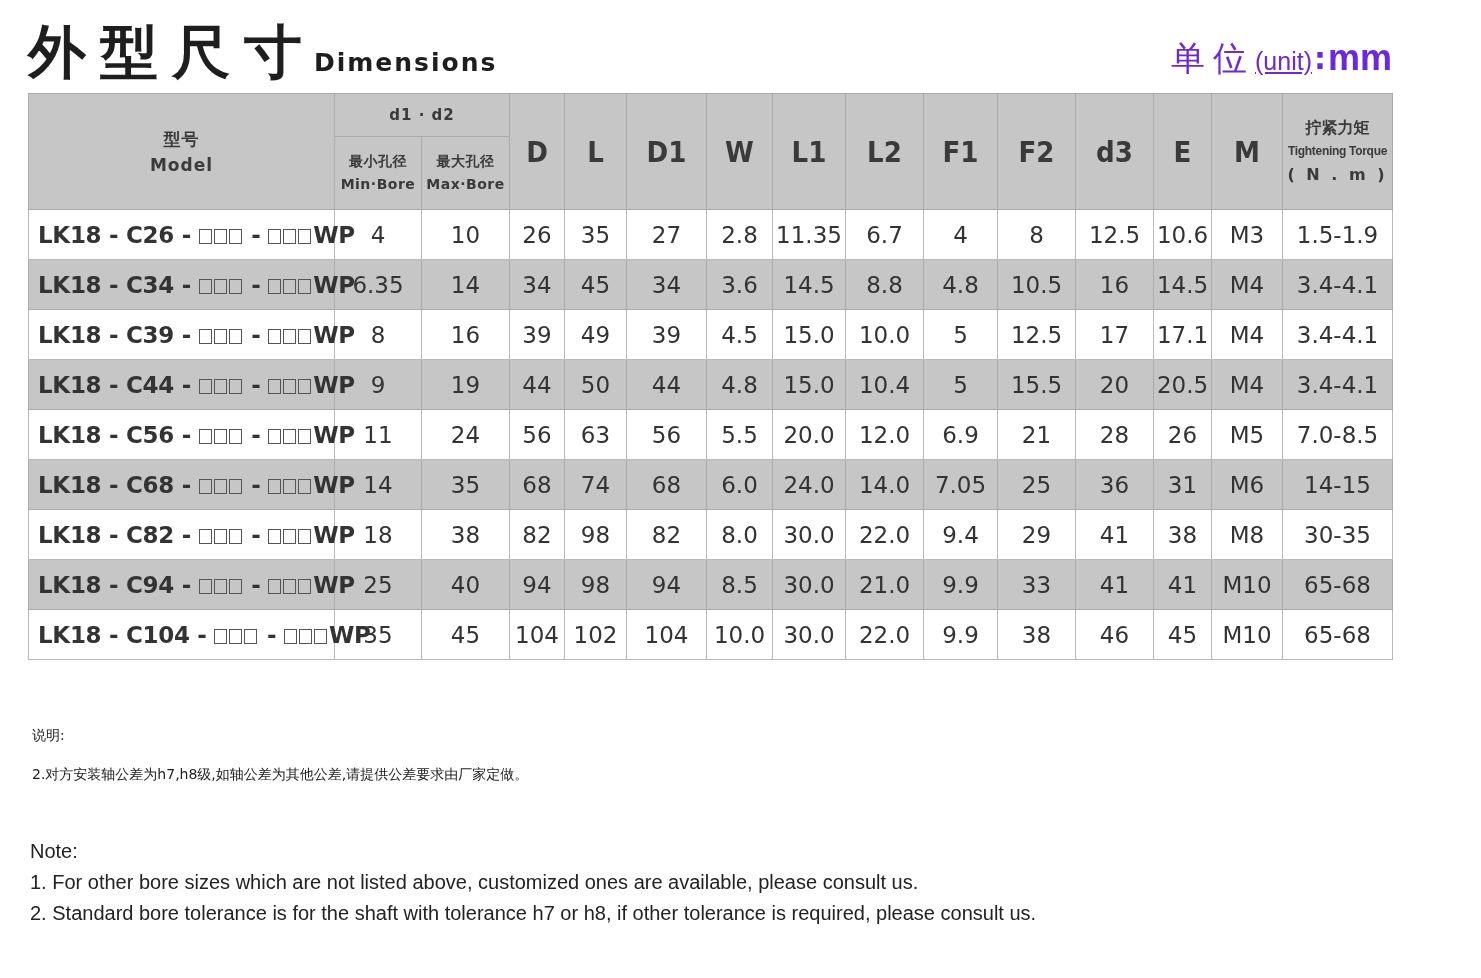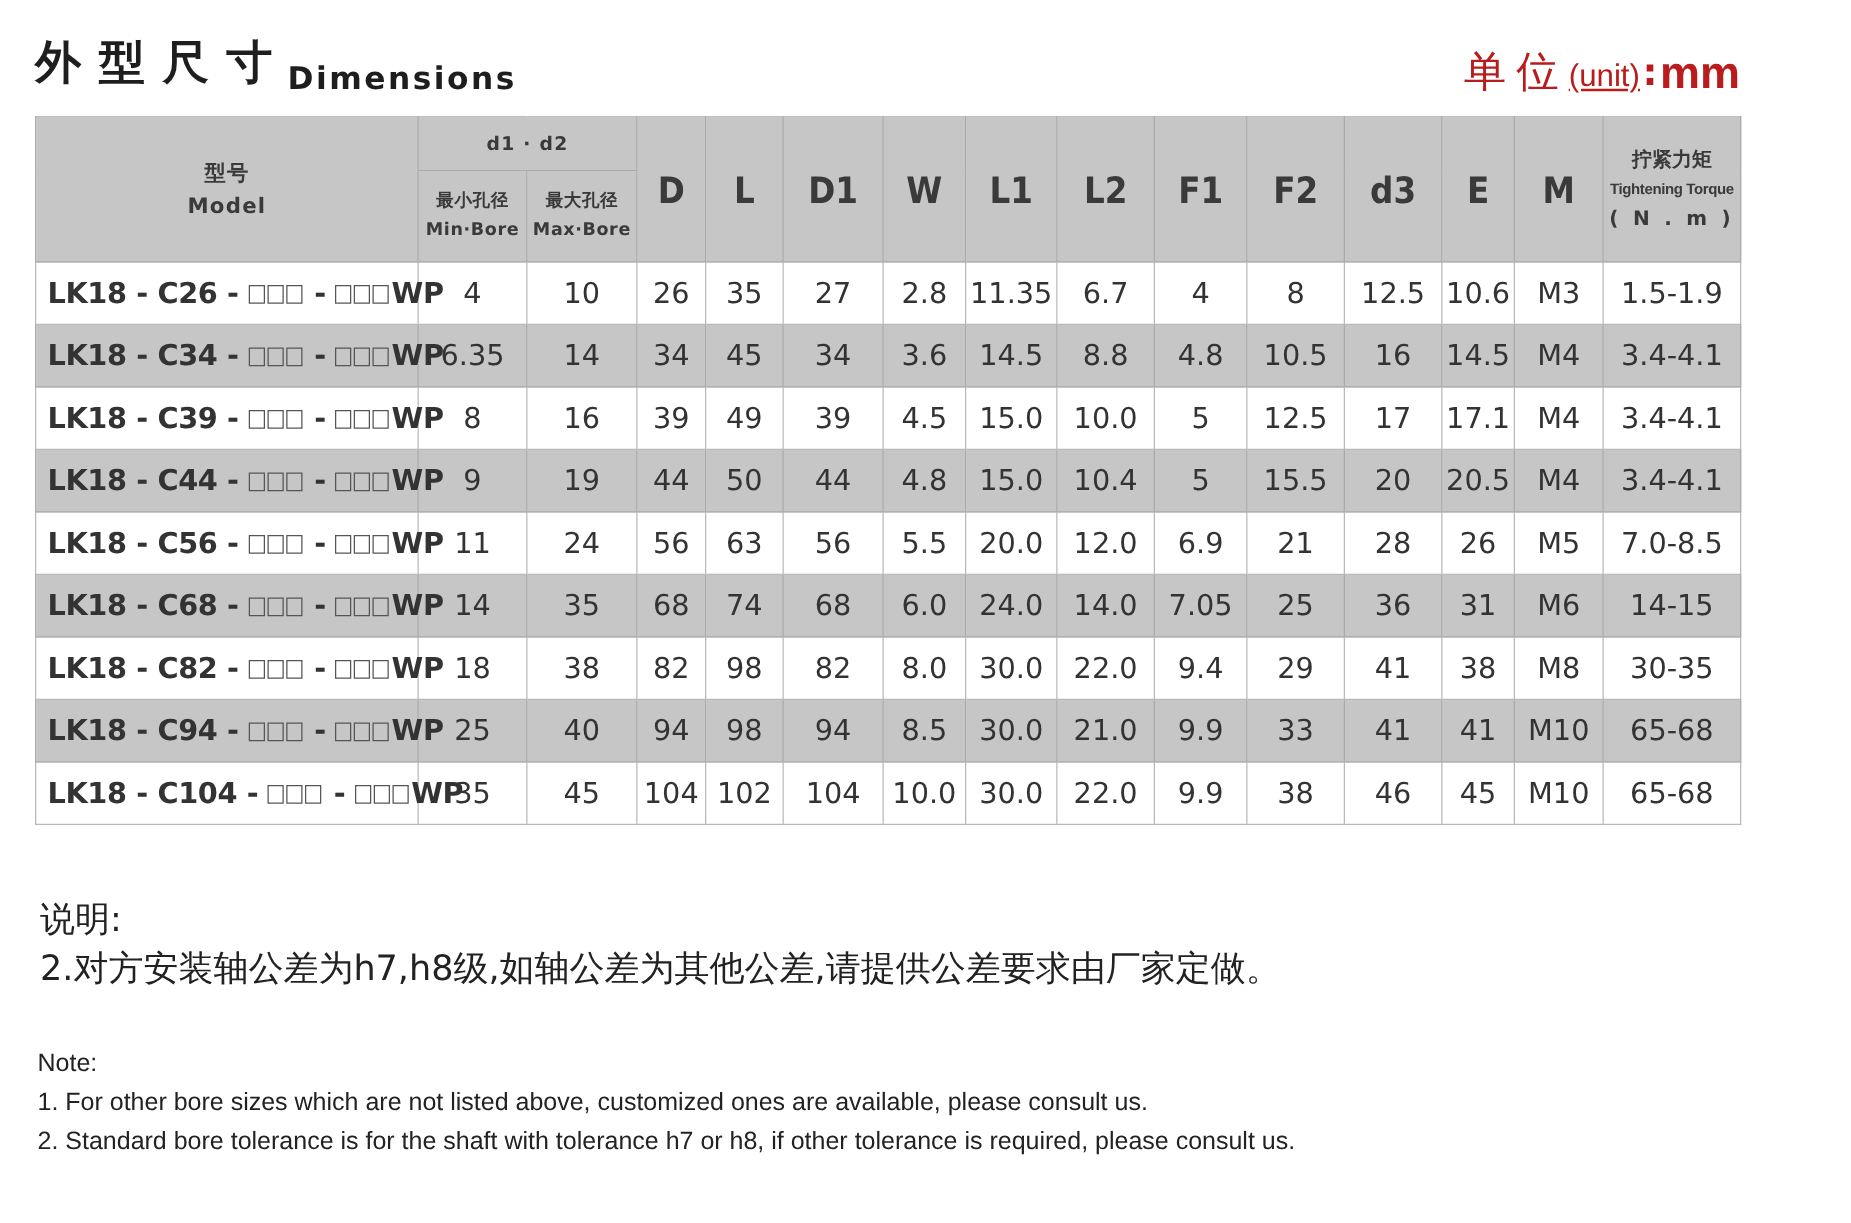--- a/index.html
+++ b/index.html
@@ -1,41 +1,41 @@
 <!DOCTYPE html>
 <html><head>
 <meta charset="utf-8">
 <style>
   html, body { margin:0; padding:0; background:#ffffff; }
   body { width:1481px; height:978px; position:relative; overflow:hidden; font-family:"DejaVu Sans", sans-serif; color:#2b2b2b; }
   .title-wrap { position:absolute; left:28px; top:26px; display:flex; align-items:flex-end; }
-  .title-cn { font-family:Liberation Mono, monospace; font-weight:bold; font-size:37px; letter-spacing:14px; color:#1e1e1e; line-height:54px; }
+  .title-cn { font-family:Liberation Serif, serif; font-weight:bold; font-size:58px; letter-spacing:14px; color:#1e1e1e; line-height:54px; }
   .title-en { font-family:"DejaVu Sans", sans-serif; font-weight:bold; font-size:25px; letter-spacing:2px; color:#1e1e1e; margin-left:-2px; line-height:30px; padding-bottom:2px; }
-  .unit { position:absolute; right:89px; top:38px; display:flex; align-items:flex-end; color:#b91c1c; }
+  .unit { position:absolute; right:89px; top:38px; display:flex; align-items:flex-end; color:#6d28d9; }
   .unit-cn { font-size:34px; letter-spacing:8px; line-height:40px; }
   .unit-en { font-size:25px; line-height:26px; padding-bottom:4px; font-family:"Liberation Sans", sans-serif;text-decoration:underline; }
   .unit-colon { font-size:30px; font-weight:bold; line-height:38px; margin:0 2px; }
   .unit-mm { font-size:36px; font-weight:bold; line-height:40px; font-family:"Liberation Sans", sans-serif; }
 
   table.spec { position:absolute; left:28px; top:93px; border-collapse:collapse; table-layout:fixed; width:1364px; }
   table.spec th, table.spec td { border:1.5px solid #b9b9b9; text-align:center; vertical-align:middle; padding:0; }
   table.spec thead th { background:#c6c6c6; color:#3a3a3a; font-weight:bold; border-color:#aaaaaa; }
   .h-model { font-size:17px; line-height:26px; letter-spacing:1px;margin-top:40px; }
   .h-d1d2 { height:42px; font-size:15px; letter-spacing:1px;margin-left:48px; }
   .h-bore { height:72px; font-size:14px; line-height:23px; letter-spacing:0.5px; }
   .h-dim { font-size:29px; font-family:"DejaVu Sans Condensed","DejaVu Sans", sans-serif; }
   .h-torque-cn { font-size:16px; line-height:26px; }
   .h-torque-en { font-size:12px; line-height:20px; font-family:"Liberation Sans", sans-serif; font-weight:bold; letter-spacing:-0.3px; }
   .h-torque-u { font-size:16px; line-height:28px; letter-spacing:3px; }
   table.spec tbody td { height:49px; font-size:23px; color:#333333; font-family:"DejaVu Sans", sans-serif; }
   table.spec tbody tr:nth-child(even) td { background:#c6c6c6; border-color:#aaaaaa; }
   table.spec tbody td.model { font-weight:bold; font-size:23px; text-align:left; padding-left:9px; white-space:nowrap; letter-spacing:-0.3px; }
   .box { display:inline-block; width:13px; height:15px; border:1.3px solid #555; margin-right:2px; vertical-align:-1px; box-sizing:border-box; }
 
-  .notes-cn { position:absolute; left:32px; top:716px; font-size:28px; color:#222; line-height:39px; }
+  .notes-cn { position:absolute; left:32px; top:716px; font-size:14px; color:#222; line-height:39px; }
   .notes-en { position:absolute; left:30px; top:836px; font-size:20px; color:#222; line-height:31px; font-family:"Liberation Sans", sans-serif; }
   .notes-en div, .notes-cn div { white-space:nowrap; }
 </style>
 </head>
 <body>
 
 <div class="title-wrap">
   <span class="title-cn">外型尺寸</span>
   <span class="title-en">Dimensions</span>
 </div>

